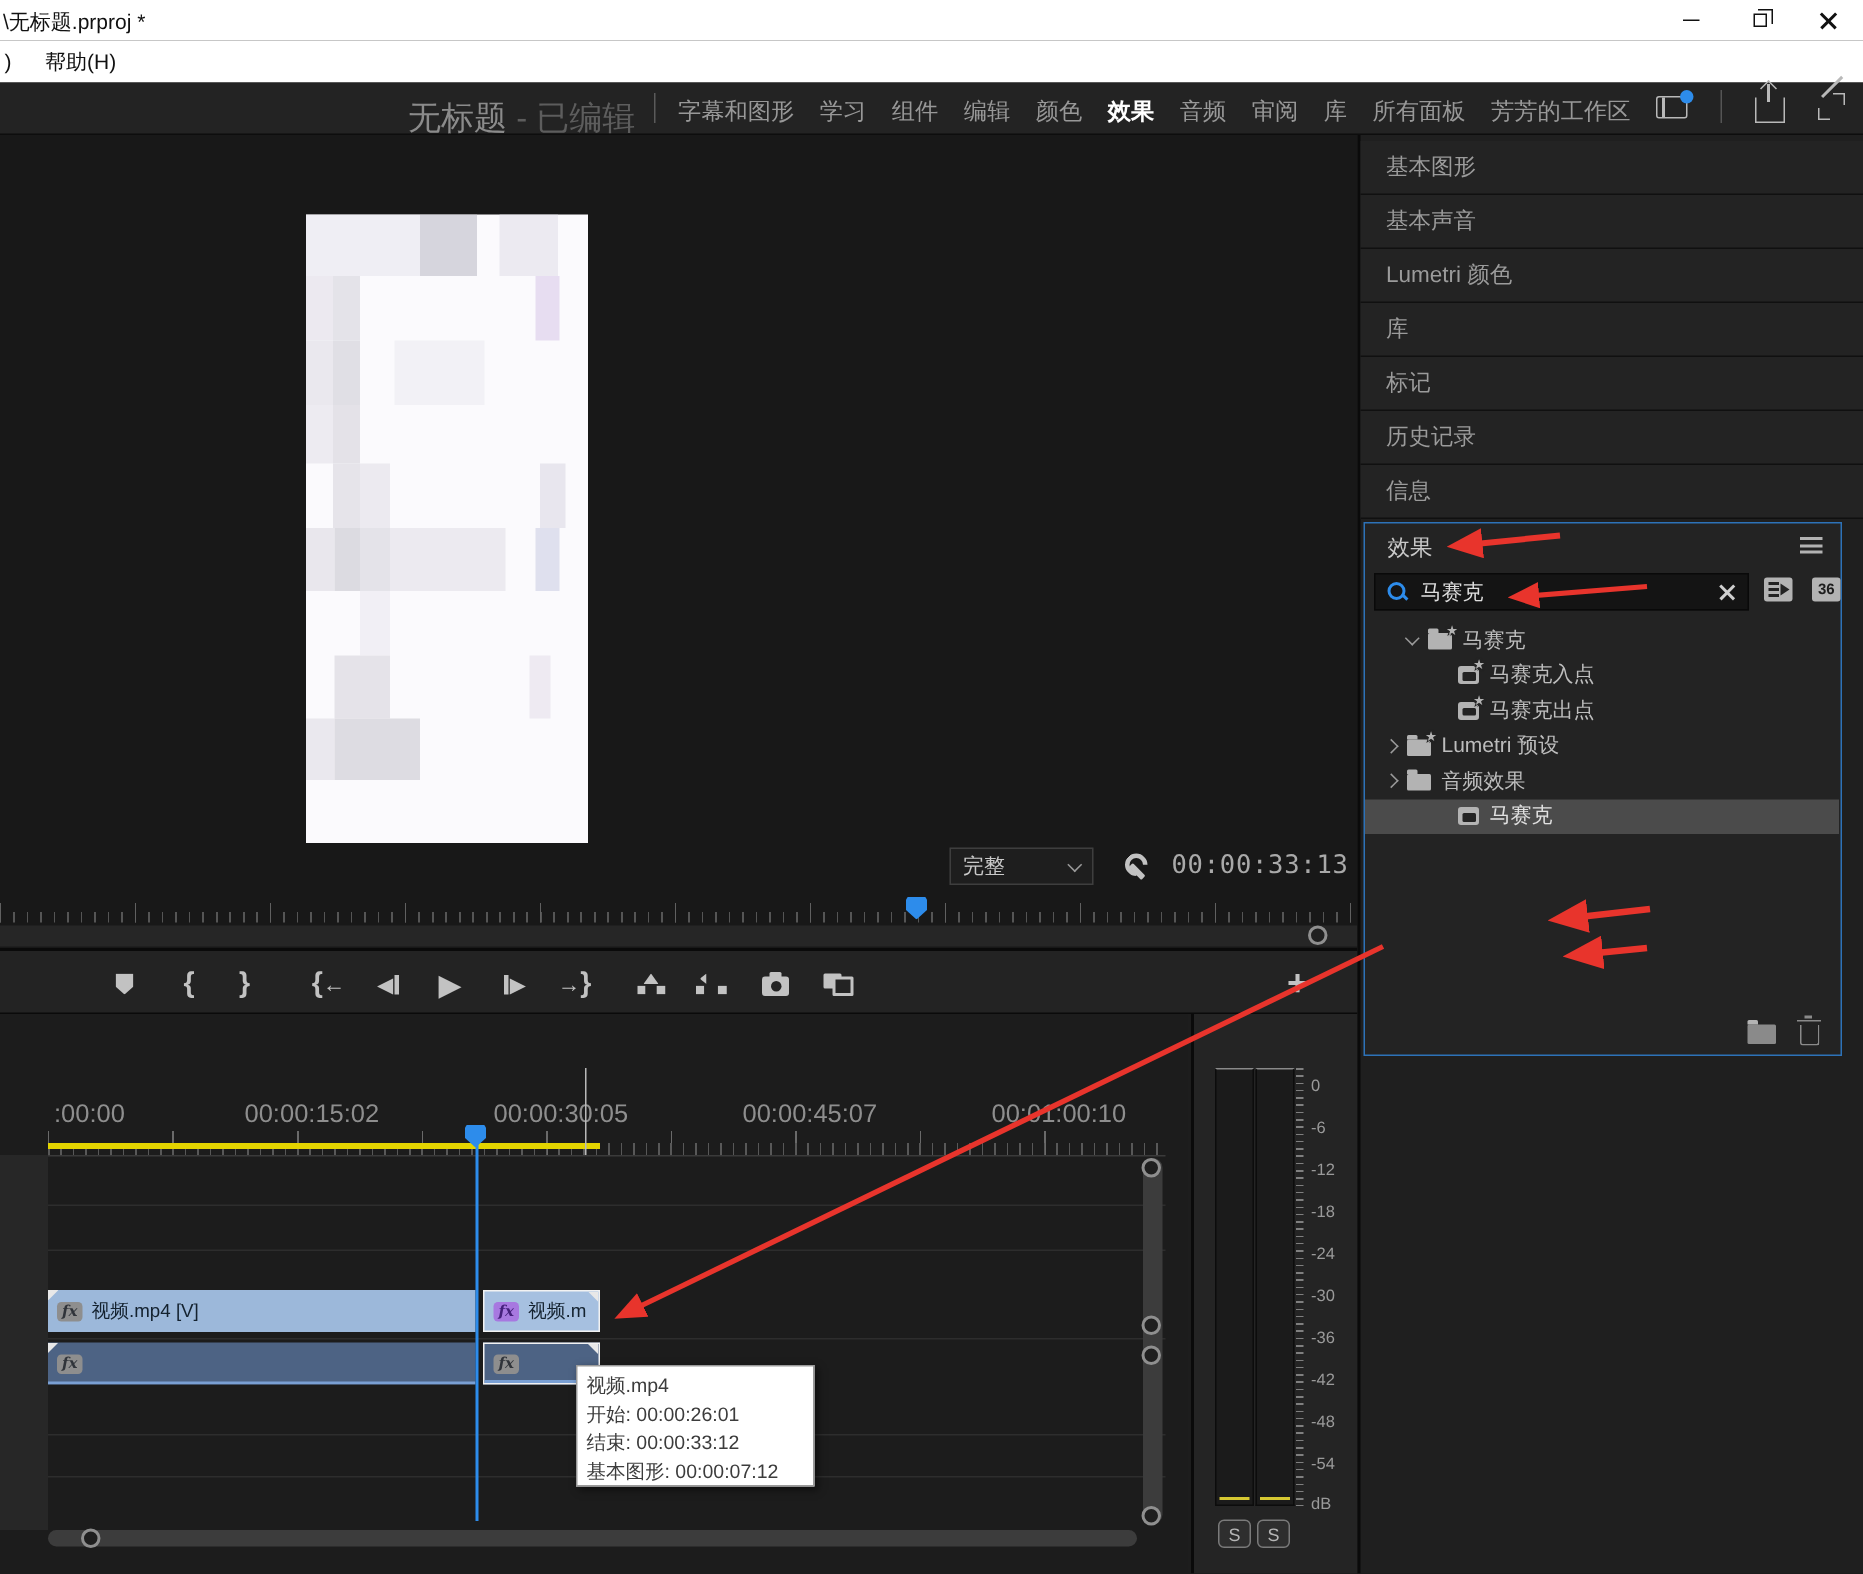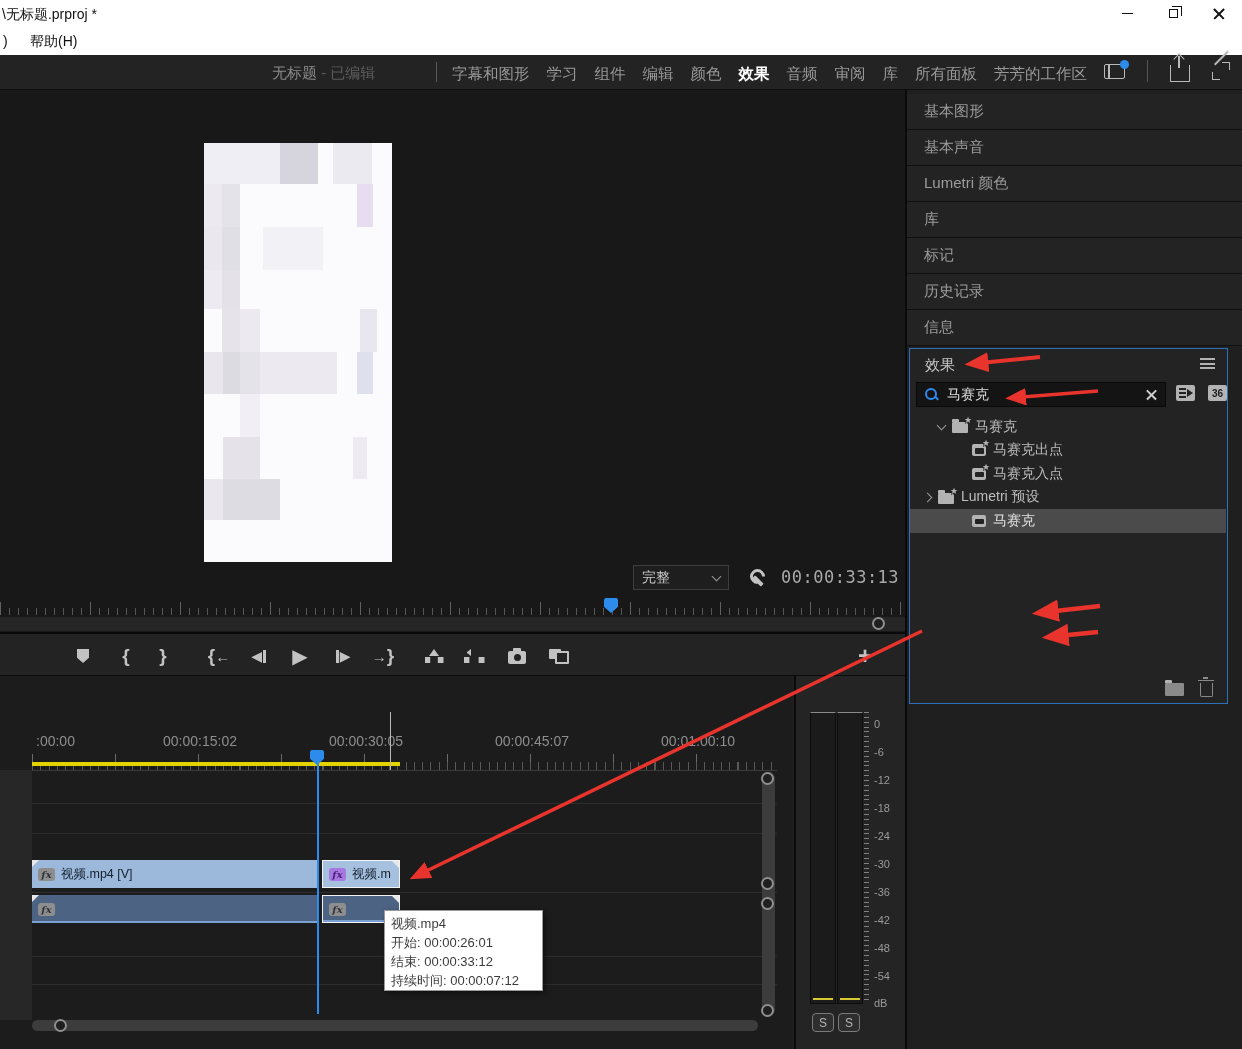--- a/index.html
+++ b/index.html
@@ -17,21 +17,21 @@
 .ic-restore::before{content:"";position:absolute;left:2px;top:-4px;width:9px;height:9px;border:1.3px solid #111;border-bottom:none;border-left:none}
 .ic-close{position:relative;width:12px;height:12px}
 .ic-close::before,.ic-close::after{content:"";position:absolute;left:-1px;top:5px;width:14px;height:1.6px;background:#111}
 .ic-close::before{transform:rotate(45deg)}.ic-close::after{transform:rotate(-45deg)}
 .menubar{left:0;top:27px;width:1242px;height:28px;background:#fff;color:#111;font-size:14px}
 .menubar .m1{position:absolute;left:3px;top:6px}
 .menubar .m2{position:absolute;left:30px;top:6px}
 
 
 .appbar{left:0;top:55px;width:1242px;height:35px;background:#232323;border-bottom:1px solid #0d0d0d}
-.docttl{position:absolute;left:272px;top:9px;font-size:15px;color:#8b8b8b}
+.docttl{position:absolute;left:272px;top:9px;font-size:22px;color:#8b8b8b}
 .docstate{color:#5d5d5d}
 .tabsep{position:absolute;left:436px;top:7px;width:1px;height:20px;background:#5a5a5a}
 .tabs{position:absolute;left:452px;top:9px;display:flex;gap:17px;font-size:15.5px;color:#989898;white-space:nowrap}
 .tab.active{color:#fff;font-weight:bold}
 .appicons{position:absolute;right:12px;top:5px;display:flex;align-items:center;gap:22px}
 .ic-workspace{width:21px;height:15px;border:1.6px solid #b9b9b9;border-radius:2px;position:relative}
 .ic-workspace::before{content:"";position:absolute;left:3px;top:0;width:1.6px;height:100%;background:#b9b9b9}
 .ic-workspace::after{content:"";position:absolute;right:-5px;top:-5px;width:9px;height:9px;border-radius:50%;background:#2d8ceb}
 .appdiv{width:1px;height:22px;background:#555}
 .ic-share{width:20px;height:17px;border:1.6px solid #b9b9b9;border-top:none;position:relative;margin-top:4px}
@@ -80,21 +80,21 @@
 .ic-extract::before{content:"";position:absolute;left:0;bottom:0;width:100%;height:6px;background:#c2c2c2;clip-path:polygon(0 0,28% 0,28% 100%,72% 100%,72% 0,100% 0,100% 100%,0 100%)}
 .ic-extract::after{content:"";position:absolute;left:3px;top:0;width:15px;height:7px;background:#c2c2c2;clip-path:polygon(0 50%,30% 0,30% 100%)}
 .ic-compare{width:20px;height:15px;position:relative}
 .ic-compare::before{content:"";position:absolute;left:0;top:0;width:12px;height:10px;background:#c2c2c2;border-radius:1px}
 .ic-compare::after{content:"";position:absolute;right:0;bottom:0;width:10px;height:9px;border:2px solid #c2c2c2;background:#232323;border-radius:1px}
 .plus{font-size:24px;font-weight:bold;color:#c2c2c2}
 
 
 .timeline{left:0;top:676px;width:792px;height:373px;background:#1c1c1c;overflow:hidden}
 .tl-left{position:absolute;left:0;top:94px;width:32px;height:250px;background:#272727}
-.tl-ruler-label{position:absolute;top:57px;font-size:14px;color:#8e8e8e;white-space:nowrap}
+.tl-ruler-label{position:absolute;top:57px;font-size:17px;color:#8e8e8e;white-space:nowrap}
 .tl-ticks{position:absolute;left:32px;top:72px;width:745px;height:22px;
  background:
  repeating-linear-gradient(90deg,#585858 0 1px,transparent 1px 8.3px),
  repeating-linear-gradient(90deg,#6a6a6a 0 1px,transparent 1px 83px);
  background-size:100% 8px,100% 16px;background-position:0 14px,0 6px;background-repeat:no-repeat,no-repeat}
 .workbar{position:absolute;left:32px;top:86px;width:368px;height:4px;background:#e3d400}
 .trackline{position:absolute;left:0;width:777px;height:1px;background:#2d2d2d}
 .clip{position:absolute;display:flex;align-items:center;gap:6px;padding-left:6px;font-size:12.5px;color:#14222f;overflow:hidden}
 .clip.v{background:#9cb8da}
 .clip.sel{border:1.5px solid #f2f2f2;background:#a6c0e0}
@@ -342,21 +342,21 @@
   <div class="ring a" style="left:761px;top:201px"></div>
   <div class="ring a" style="left:761px;top:221px"></div>
   <div class="ring a" style="left:761px;top:328px"></div>
   <div class="hscroll"></div>
   <div class="ring a" style="left:54px;top:343px"></div>
 
   <div class="tooltip">
     <div>视频.mp4</div>
     <div>开始: 00:00:26:01</div>
     <div>结束: 00:00:33:12</div>
-    <div>持续时间: 00:00:07:12</div>
+    <div>基本图形: 00:00:07:12</div>
   </div>
 </div>
 
 <div class="a meters">
   <div class="mbar" style="left:14px">
       <span class="yl"></span>
     </div>
   <div class="mbar" style="left:41px">
       <span class="yl"></span>
     </div>
@@ -399,30 +399,35 @@
     <span class="ic-32">36</span>
 
     <div class="tree">
       <div class="trow d1">
           <span class="chev down"></span>
           <span class="ic-folder star"></span>
           <span>马赛克</span>
         </div>
       <div class="trow d2">
           <span class="ic-item star"></span>
-          <span>马赛克出点</span>
+          <span>马赛克入点</span>
         </div>
       <div class="trow d2">
           <span class="ic-item star"></span>
-          <span>马赛克入点</span>
+          <span>马赛克出点</span>
         </div>
       <div class="trow d0">
           <span class="chev right"></span>
           <span class="ic-folder star"></span>
           <span>Lumetri 预设</span>
+        </div>
+      <div class="trow d0">
+          <span class="chev right"></span>
+          <span class="ic-folder"></span>
+          <span>音频效果</span>
         </div>
       <div class="trow d2 sel">
           <span class="ic-item"></span>
           <span>马赛克</span>
         </div>
     </div>
 
     <div class="efffoot">
       <span class="ic-folder" style="width:19px;height:13px;background:#8a8a8a"></span>
       <span class="ic-trash"></span>

